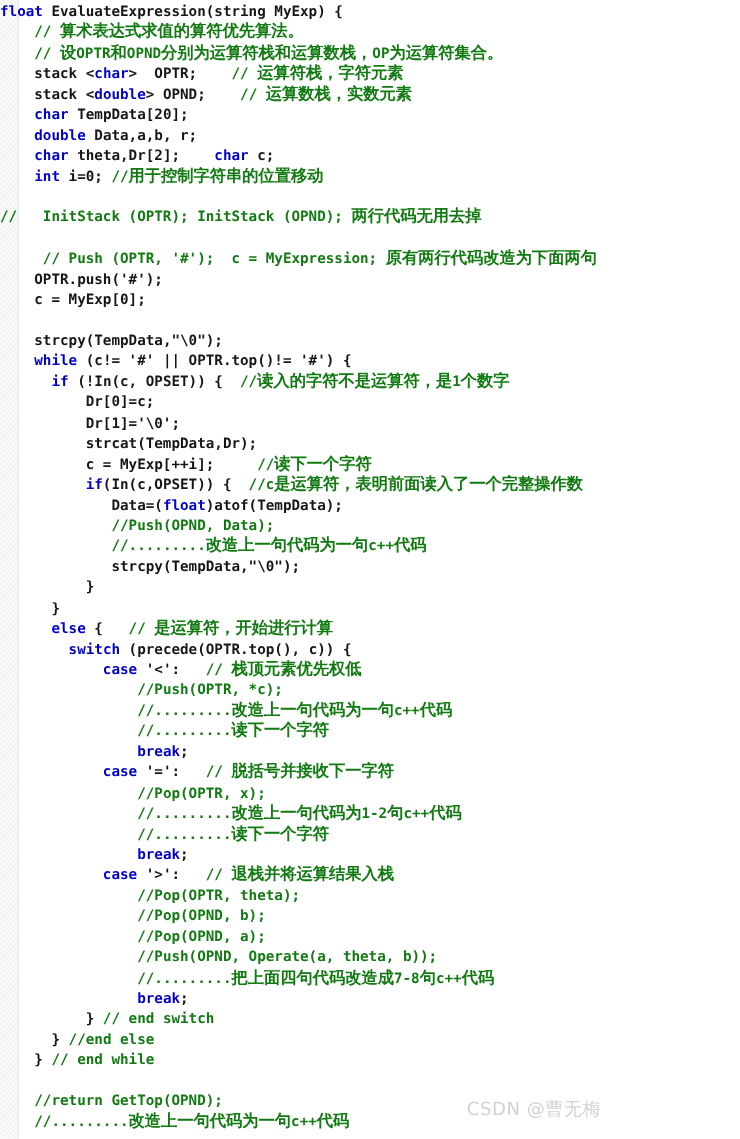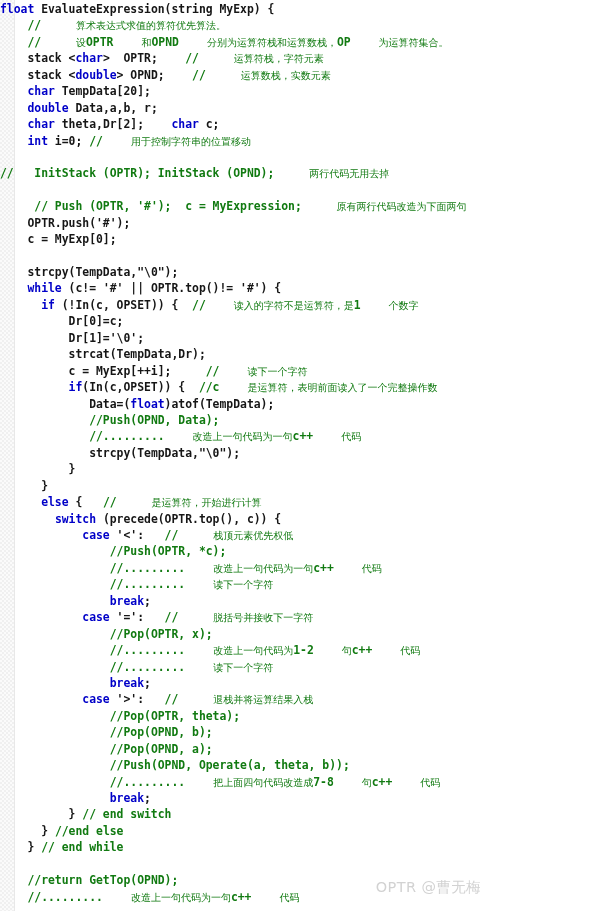--- a/index.html
+++ b/index.html
@@ -51,21 +51,21 @@
   }
   .line {
     height: 16.45px;
     white-space: pre;
     font-size: 11.4px;
     line-height: 16.45px;
   }
   .kw   { color: #0000c8; font-weight: bold; }
   .cmt  { color: #117a11; font-weight: bold; }
   .txt  { color: #161616; font-weight: bold; }
-  .han  { font-family: "DejaVu Sans", "Liberation Sans", sans-serif; font-weight: normal; font-size: 10px; margin-left: 28px; }
+  .han  { font-family: "DejaVu Sans", "Liberation Sans", sans-serif; font-weight: bold; font-size: 13px; }
   #watermark {
     position: absolute;
     right: 10px;
     bottom: 14px;
     color: #d2d2d2;
     font-family: "DejaVu Sans", "Liberation Sans", sans-serif;
     font-size: 14.5px;
     letter-spacing: 0.4px;
     white-space: pre;
     user-select: none;
@@ -74,15 +74,15 @@
 </head>
 <body>
 
 <div id="app">
 
   <div id="gutter"></div>
   <div id="gutter-edge"></div>
 
   <div id="code"><div class="line"><span class="kw">float</span><span class="txt"> EvaluateExpression(string MyExp) {</span></div><div class="line"><span class="txt">    </span><span class="cmt">// </span><span class="cmt han">算术表达式求值的算符优先算法。</span></div><div class="line"><span class="txt">    </span><span class="cmt">// </span><span class="cmt han">设</span><span class="cmt">OPTR</span><span class="cmt han">和</span><span class="cmt">OPND</span><span class="cmt han">分别为运算符栈和运算数栈，</span><span class="cmt">OP</span><span class="cmt han">为运算符集合。</span></div><div class="line"><span class="txt">    </span><span class="txt">stack &lt;</span><span class="kw">char</span><span class="txt">&gt;  OPTR;    </span><span class="cmt">// </span><span class="cmt han">运算符栈，字符元素</span></div><div class="line"><span class="txt">    </span><span class="txt">stack &lt;</span><span class="kw">double</span><span class="txt">&gt; OPND;    </span><span class="cmt">// </span><span class="cmt han">运算数栈，实数元素</span></div><div class="line"><span class="txt">    </span><span class="kw">char</span><span class="txt"> TempData[20];</span></div><div class="line"><span class="txt">    </span><span class="kw">double</span><span class="txt"> Data,a,b, r;</span></div><div class="line"><span class="txt">    </span><span class="kw">char</span><span class="txt"> theta,Dr[2];    </span><span class="kw">char</span><span class="txt"> c;</span></div><div class="line"><span class="txt">    </span><span class="kw">int</span><span class="txt"> i=0; </span><span class="cmt">//</span><span class="cmt han">用于控制字符串的位置移动</span></div><div class="line">&nbsp;</div><div class="line"><span class="cmt">//   InitStack (OPTR); InitStack (OPND); </span><span class="cmt han">两行代码无用去掉</span></div><div class="line">&nbsp;</div><div class="line"><span class="txt">     </span><span class="cmt">// Push (OPTR, '#');  c = MyExpression; </span><span class="cmt han">原有两行代码改造为下面两句</span></div><div class="line"><span class="txt">    </span><span class="txt">OPTR.push('#');</span></div><div class="line"><span class="txt">    </span><span class="txt">c = MyExp[0];</span></div><div class="line">&nbsp;</div><div class="line"><span class="txt">    </span><span class="txt">strcpy(TempData,"\0");</span></div><div class="line"><span class="txt">    </span><span class="kw">while</span><span class="txt"> (c!= '#' || OPTR.top()!= '#') {</span></div><div class="line"><span class="txt">      </span><span class="kw">if</span><span class="txt"> (!In(c, OPSET)) {  </span><span class="cmt">//</span><span class="cmt han">读入的字符不是运算符，是</span><span class="cmt">1</span><span class="cmt han">个数字</span></div><div class="line"><span class="txt">          </span><span class="txt">Dr[0]=c;</span></div><div class="line"><span class="txt">          </span><span class="txt">Dr[1]='\0';</span></div><div class="line"><span class="txt">          </span><span class="txt">strcat(TempData,Dr);</span></div><div class="line"><span class="txt">          </span><span class="txt">c = MyExp[++i];     </span><span class="cmt">//</span><span class="cmt han">读下一个字符</span></div><div class="line"><span class="txt">          </span><span class="kw">if</span><span class="txt">(In(c,OPSET)) {  </span><span class="cmt">//c</span><span class="cmt han">是运算符，表明前面读入了一个完整操作数</span></div><div class="line"><span class="txt">             </span><span class="txt">Data=(</span><span class="kw">float</span><span class="txt">)atof(TempData);</span></div><div class="line"><span class="txt">             </span><span class="cmt">//Push(OPND, Data);</span></div><div class="line"><span class="txt">             </span><span class="cmt">//.........</span><span class="cmt han">改造上一句代码为一句</span><span class="cmt">c++</span><span class="cmt han">代码</span></div><div class="line"><span class="txt">             </span><span class="txt">strcpy(TempData,"\0");</span></div><div class="line"><span class="txt">          </span><span class="txt">}</span></div><div class="line"><span class="txt">      </span><span class="txt">}</span></div><div class="line"><span class="txt">      </span><span class="kw">else</span><span class="txt"> {   </span><span class="cmt">// </span><span class="cmt han">是运算符，开始进行计算</span></div><div class="line"><span class="txt">        </span><span class="kw">switch</span><span class="txt"> (precede(OPTR.top(), c)) {</span></div><div class="line"><span class="txt">            </span><span class="kw">case</span><span class="txt"> '&lt;':   </span><span class="cmt">// </span><span class="cmt han">栈顶元素优先权低</span></div><div class="line"><span class="txt">                </span><span class="cmt">//Push(OPTR, *c);</span></div><div class="line"><span class="txt">                </span><span class="cmt">//.........</span><span class="cmt han">改造上一句代码为一句</span><span class="cmt">c++</span><span class="cmt han">代码</span></div><div class="line"><span class="txt">                </span><span class="cmt">//.........</span><span class="cmt han">读下一个字符</span></div><div class="line"><span class="txt">                </span><span class="kw">break</span><span class="txt">;</span></div><div class="line"><span class="txt">            </span><span class="kw">case</span><span class="txt"> '=':   </span><span class="cmt">// </span><span class="cmt han">脱括号并接收下一字符</span></div><div class="line"><span class="txt">                </span><span class="cmt">//Pop(OPTR, x);</span></div><div class="line"><span class="txt">                </span><span class="cmt">//.........</span><span class="cmt han">改造上一句代码为</span><span class="cmt">1-2</span><span class="cmt han">句</span><span class="cmt">c++</span><span class="cmt han">代码</span></div><div class="line"><span class="txt">                </span><span class="cmt">//.........</span><span class="cmt han">读下一个字符</span></div><div class="line"><span class="txt">                </span><span class="kw">break</span><span class="txt">;</span></div><div class="line"><span class="txt">            </span><span class="kw">case</span><span class="txt"> '&gt;':   </span><span class="cmt">// </span><span class="cmt han">退栈并将运算结果入栈</span></div><div class="line"><span class="txt">                </span><span class="cmt">//Pop(OPTR, theta);</span></div><div class="line"><span class="txt">                </span><span class="cmt">//Pop(OPND, b);</span></div><div class="line"><span class="txt">                </span><span class="cmt">//Pop(OPND, a);</span></div><div class="line"><span class="txt">                </span><span class="cmt">//Push(OPND, Operate(a, theta, b));</span></div><div class="line"><span class="txt">                </span><span class="cmt">//.........</span><span class="cmt han">把上面四句代码改造成</span><span class="cmt">7-8</span><span class="cmt han">句</span><span class="cmt">c++</span><span class="cmt han">代码</span></div><div class="line"><span class="txt">                </span><span class="kw">break</span><span class="txt">;</span></div><div class="line"><span class="txt">          </span><span class="txt">} </span><span class="cmt">// end switch</span></div><div class="line"><span class="txt">      </span><span class="txt">} </span><span class="cmt">//end else</span></div><div class="line"><span class="txt">    </span><span class="txt">} </span><span class="cmt">// end while</span></div><div class="line">&nbsp;</div><div class="line"><span class="txt">    </span><span class="cmt">//return GetTop(OPND);</span></div><div class="line"><span class="txt">    </span><span class="cmt">//.........</span><span class="cmt han">改造上一句代码为一句</span><span class="cmt">c++</span><span class="cmt han">代码</span></div><div class="line">&nbsp;</div></div>
 
-  <div id="watermark">OPTR @曹无梅</div>
+  <div id="watermark">CSDN @曹无梅</div>
 
 </div>
 
 </body></html>

